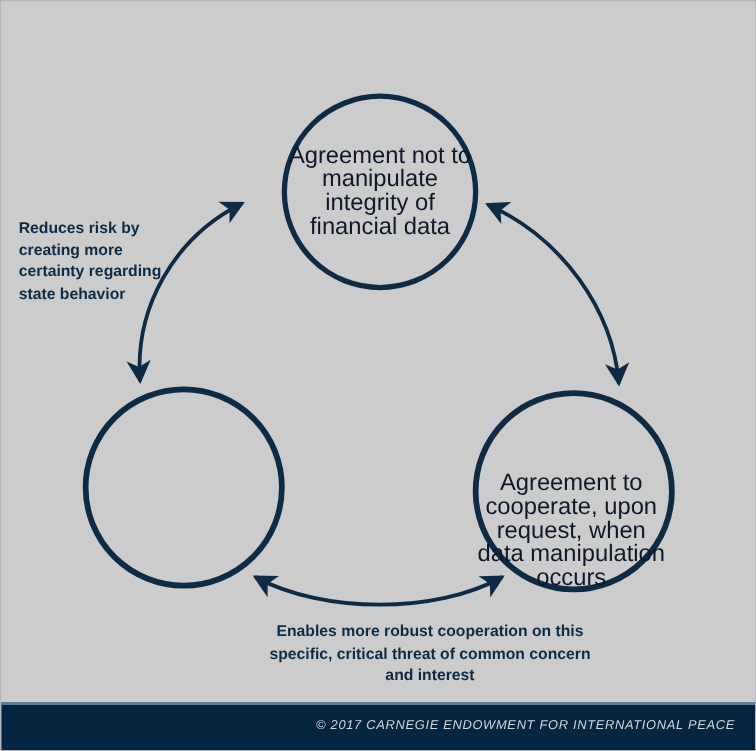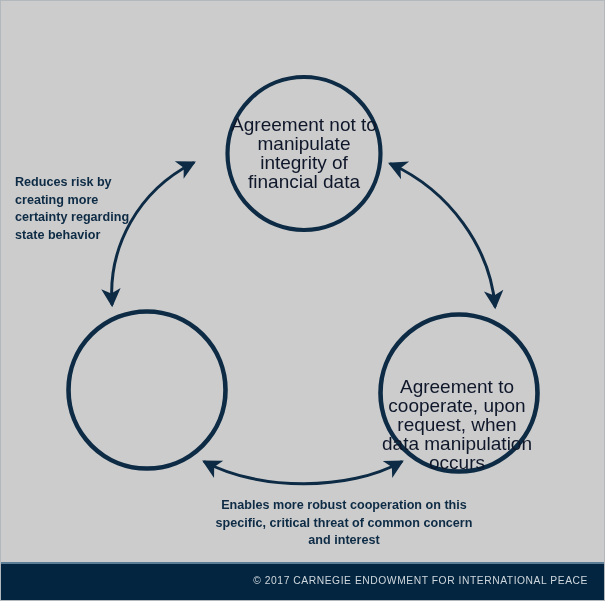--- a/index.html
+++ b/index.html
@@ -104,20 +104,21 @@
     border-top: 2px solid #5b7d96;
   }
   #copyright-text {
     position: absolute;
     right: 16px;
     top: 11px;
     color: #ced7de;
     font-size: 10.3px;
     letter-spacing: 0.55px;
     white-space: nowrap;
+    font-style: italic;
   }
 </style>
 </head>
 <body>
 
 <div id="figure-root">
 
 
   <svg id="diagram-canvas" viewBox="0 0 605 601">
     <defs>

